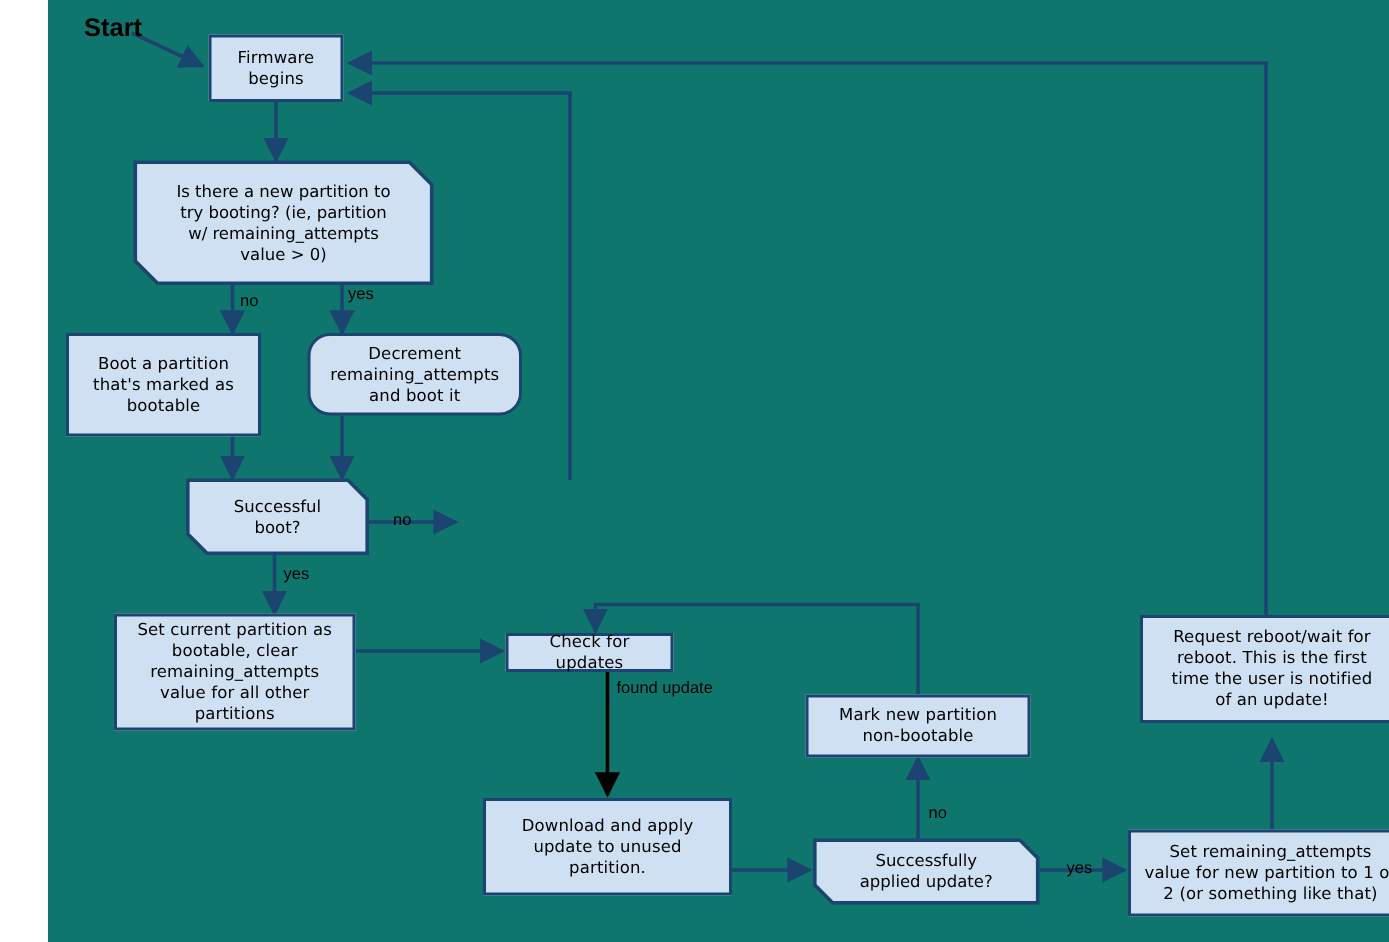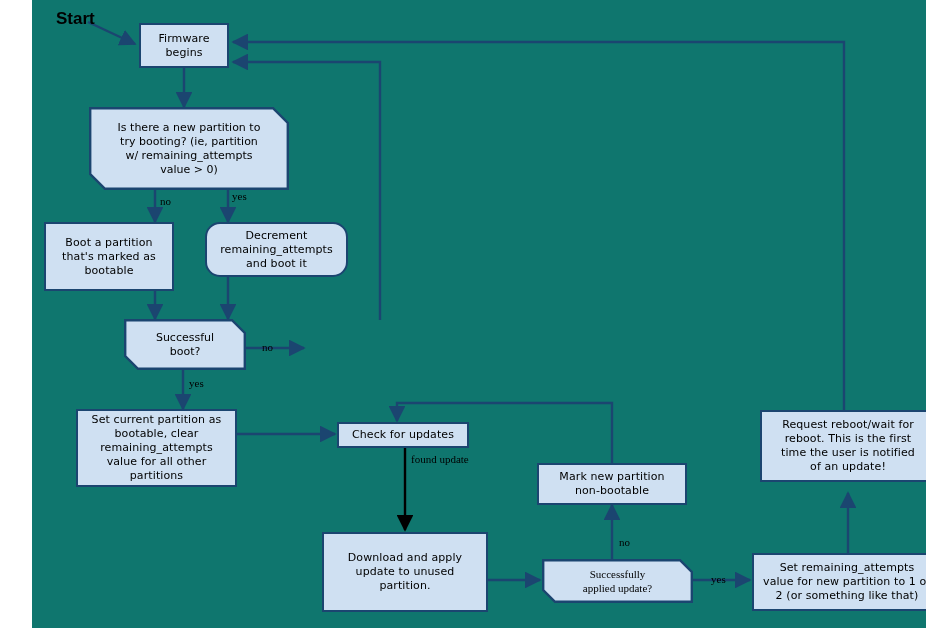--- a/index.html
+++ b/index.html
@@ -73,21 +73,21 @@
     text-align: center;
     font-size: 11px;
     line-height: 14px;
     color: #000;
     white-space: pre-line;
     box-sizing: border-box;
     padding: 0 6px;
   }
   .edge-label {
     position: absolute;
-    font-family: Liberation Serif, serif;
+    font-family: Liberation Sans, sans-serif;
     font-size: 11px;
     color: #000000;
     background: transparent;
     white-space: nowrap;
     z-index: 4;
   }
   .start-label {
     position: absolute;
     font-family: "Liberation Sans", sans-serif;
     font-weight: bold;
@@ -191,31 +191,31 @@
 
 
   <div class="node process" style="left:44px; top:409px; width:161px; height:78px;">
     <span class="node-text">Set current partition as
 bootable, clear
 remaining_attempts
 value for all other
 partitions</span>
   </div>
 
-  <div class="node process" style="left:305px; top:422px; width:132px; height:26px;">
+  <div class="node process" style="left:305px; top:422px; width:112px; height:26px;">
     <span class="node-text">Check for updates</span>
   </div>
 
-  <div class="node process" style="left:290px; top:532px; width:166px; height:80px;">
+  <div class="node process" style="left:290px; top:532px; width:166px; height:65px;">
     <span class="node-text">Download and apply
 update to unused
 partition.</span>
   </div>
 
-  <div class="decision-wrap" style="left:510px; top:559px; width:151px; height:44px;font-family:Liberation Serif, serif;">
+  <div class="decision-wrap" style="left:510px; top:559px; width:151px; height:44px;">
     <svg class="deco" width="151" height="44" viewBox="0 0 151 44" xmlns="http://www.w3.org/2000/svg">
       <path d="M 1.2 1.2 L 138 1.2 L 149.8 13 L 149.8 42.8 L 13 42.8 L 1.2 31 Z" fill="#cfe0f2" stroke="#1b4570" stroke-width="2.4"></path>
     </svg>
     <div class="dlabel">Successfully
 applied update?</div>
   </div>
 
   <div class="node process" style="left:505px; top:463px; width:150px; height:42px;">
     <span class="node-text">Mark new partition
 non-bootable</span>

